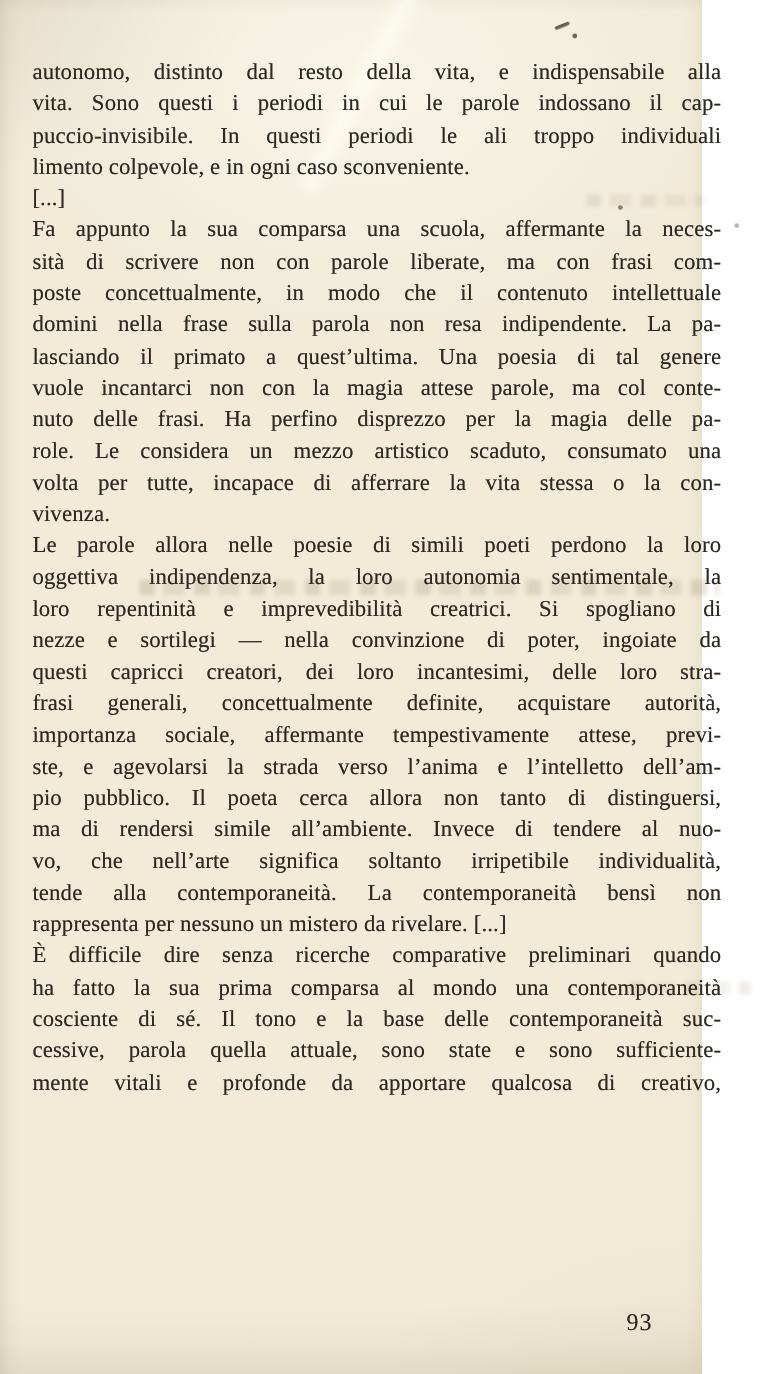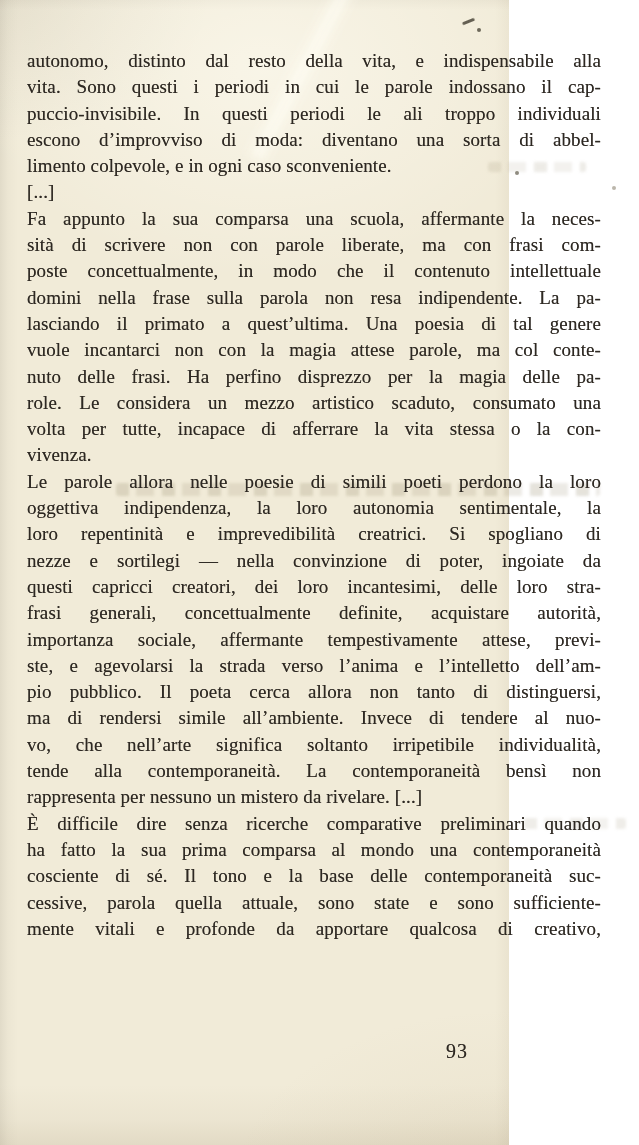--- a/index.html
+++ b/index.html
@@ -4,21 +4,21 @@
 <style>
   html, body {
     margin: 0;
     padding: 0;
     width: 639px;
     height: 1145px;
     overflow: hidden;
   }
   .page {
     position: relative;
-    width: 509px;
+    width: 585px;
     height: 1145px;
     background-color: #f1ebd8;
     background-image:
       radial-gradient(ellipse 420px 300px at 52% 6%, rgba(255,253,244,0.55), rgba(255,253,244,0) 70%),
       radial-gradient(ellipse 300px 200px at 0% 0%, rgba(120,112,95,0.10), rgba(120,112,95,0) 70%),
       radial-gradient(ellipse 400px 260px at 100% 104%, rgba(180,160,120,0.12), rgba(180,160,120,0) 70%),
       linear-gradient(90deg, rgba(110,104,90,0.12) 0px, rgba(110,104,90,0.04) 8px, rgba(110,104,90,0) 18px),
       linear-gradient(270deg, rgba(150,135,105,0.08) 0px, rgba(150,135,105,0) 14px),
       linear-gradient(0deg, rgba(150,132,98,0.16) 0px, rgba(150,132,98,0.06) 26px, rgba(150,132,98,0) 60px),
       linear-gradient(180deg, rgba(130,120,100,0.08) 0px, rgba(130,120,100,0) 10px);
@@ -50,21 +50,21 @@
   .line {
     text-align: justify;
     text-align-last: justify;
     white-space: normal;
   }
   .line.para-end {
     text-align-last: left;
   }
   .page-number {
     position: absolute;
-    top: 1040px;
+    top: 1091px;
     right: 41px;
     font-size: 20px;
     letter-spacing: 1px;
     text-shadow: 0 0 0.5px rgba(45,40,34,0.5);
   }
   
   .speck-dash {
     position: absolute;
     left: 462px;
     top: 20px;
@@ -124,21 +124,20 @@
   <div class="ghost ghost-1"></div>
   <div class="ghost-dot-1"></div>
   <div class="ghost-dot-2"></div>
   <div class="ghost ghost-2"></div>
   <div class="ghost ghost-3"></div>
 
   <div class="text-block">
       <div class="line">autonomo, distinto dal resto della vita, e indispensabile alla</div>
       <div class="line">vita. Sono questi i periodi in cui le parole indossano il cap-</div>
       <div class="line">puccio-invisibile. In questi periodi le ali troppo individuali</div>
-      <div class="line">escono d’improvviso di moda: diventano una sorta di abbel-</div>
       <div class="line para-end">limento colpevole, e in ogni caso sconveniente.</div>
       <div class="line para-end">[...]</div>
       <div class="line">Fa appunto la sua comparsa una scuola, affermante la neces-</div>
       <div class="line">sità di scrivere non con parole liberate, ma con frasi com-</div>
       <div class="line">poste concettualmente, in modo che il contenuto intellettuale</div>
       <div class="line">domini nella frase sulla parola non resa indipendente. La pa-</div>
       <div class="line">lasciando il primato a quest’ultima. Una poesia di tal genere</div>
       <div class="line">vuole incantarci non con la magia attese parole, ma col conte-</div>
       <div class="line">nuto delle frasi. Ha perfino disprezzo per la magia delle pa-</div>
       <div class="line">role. Le considera un mezzo artistico scaduto, consumato una</div>

